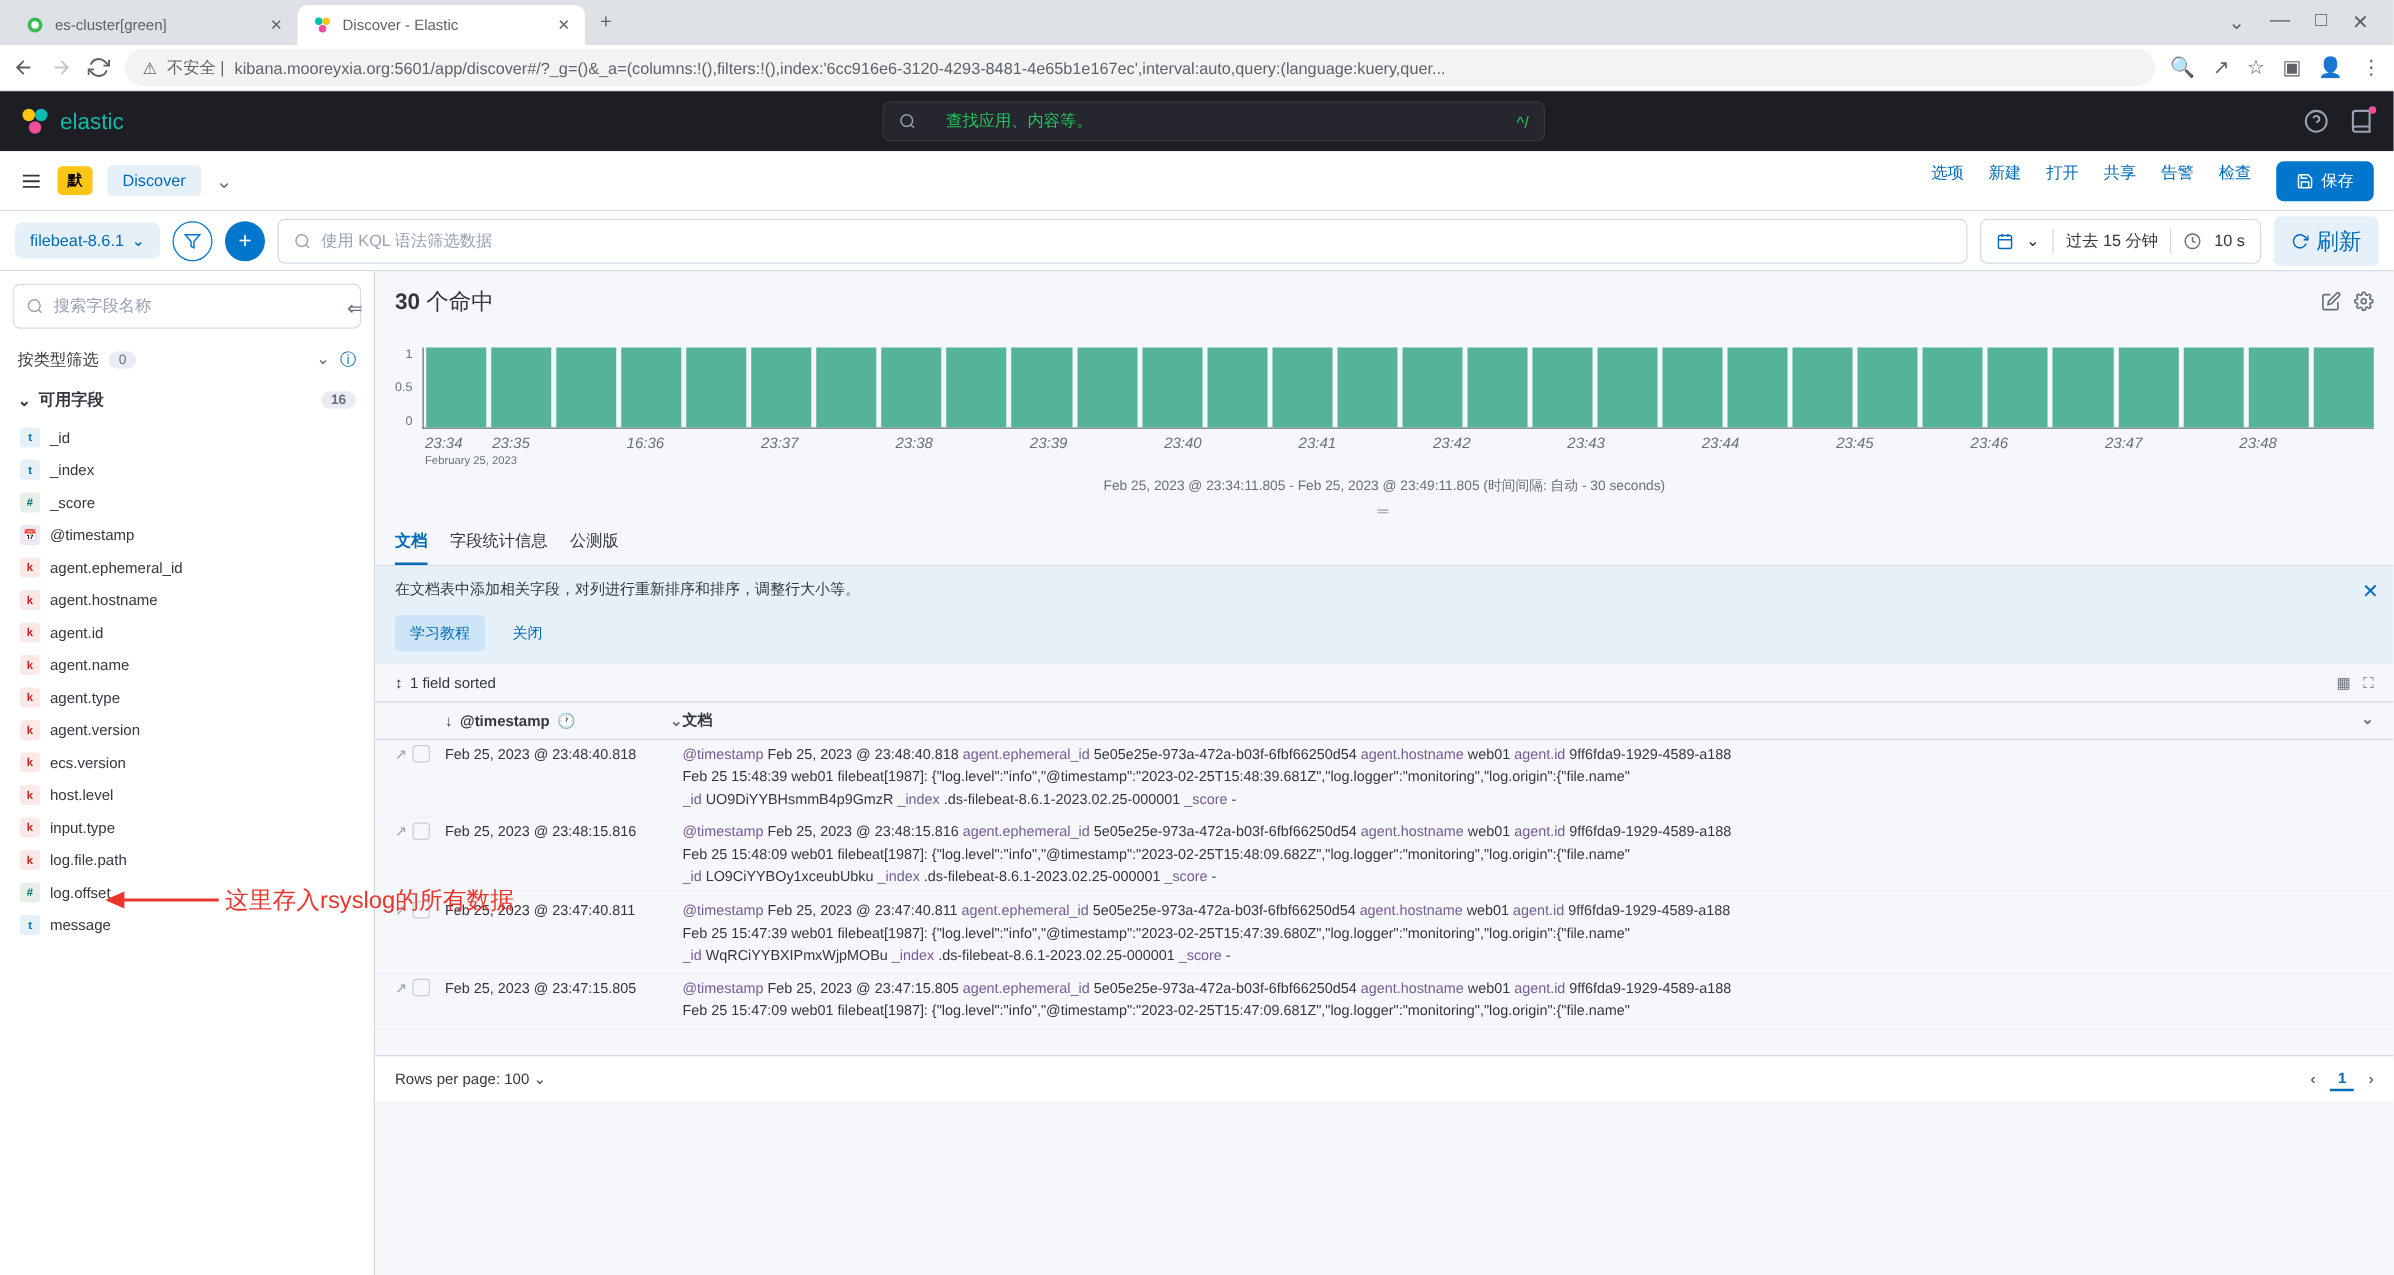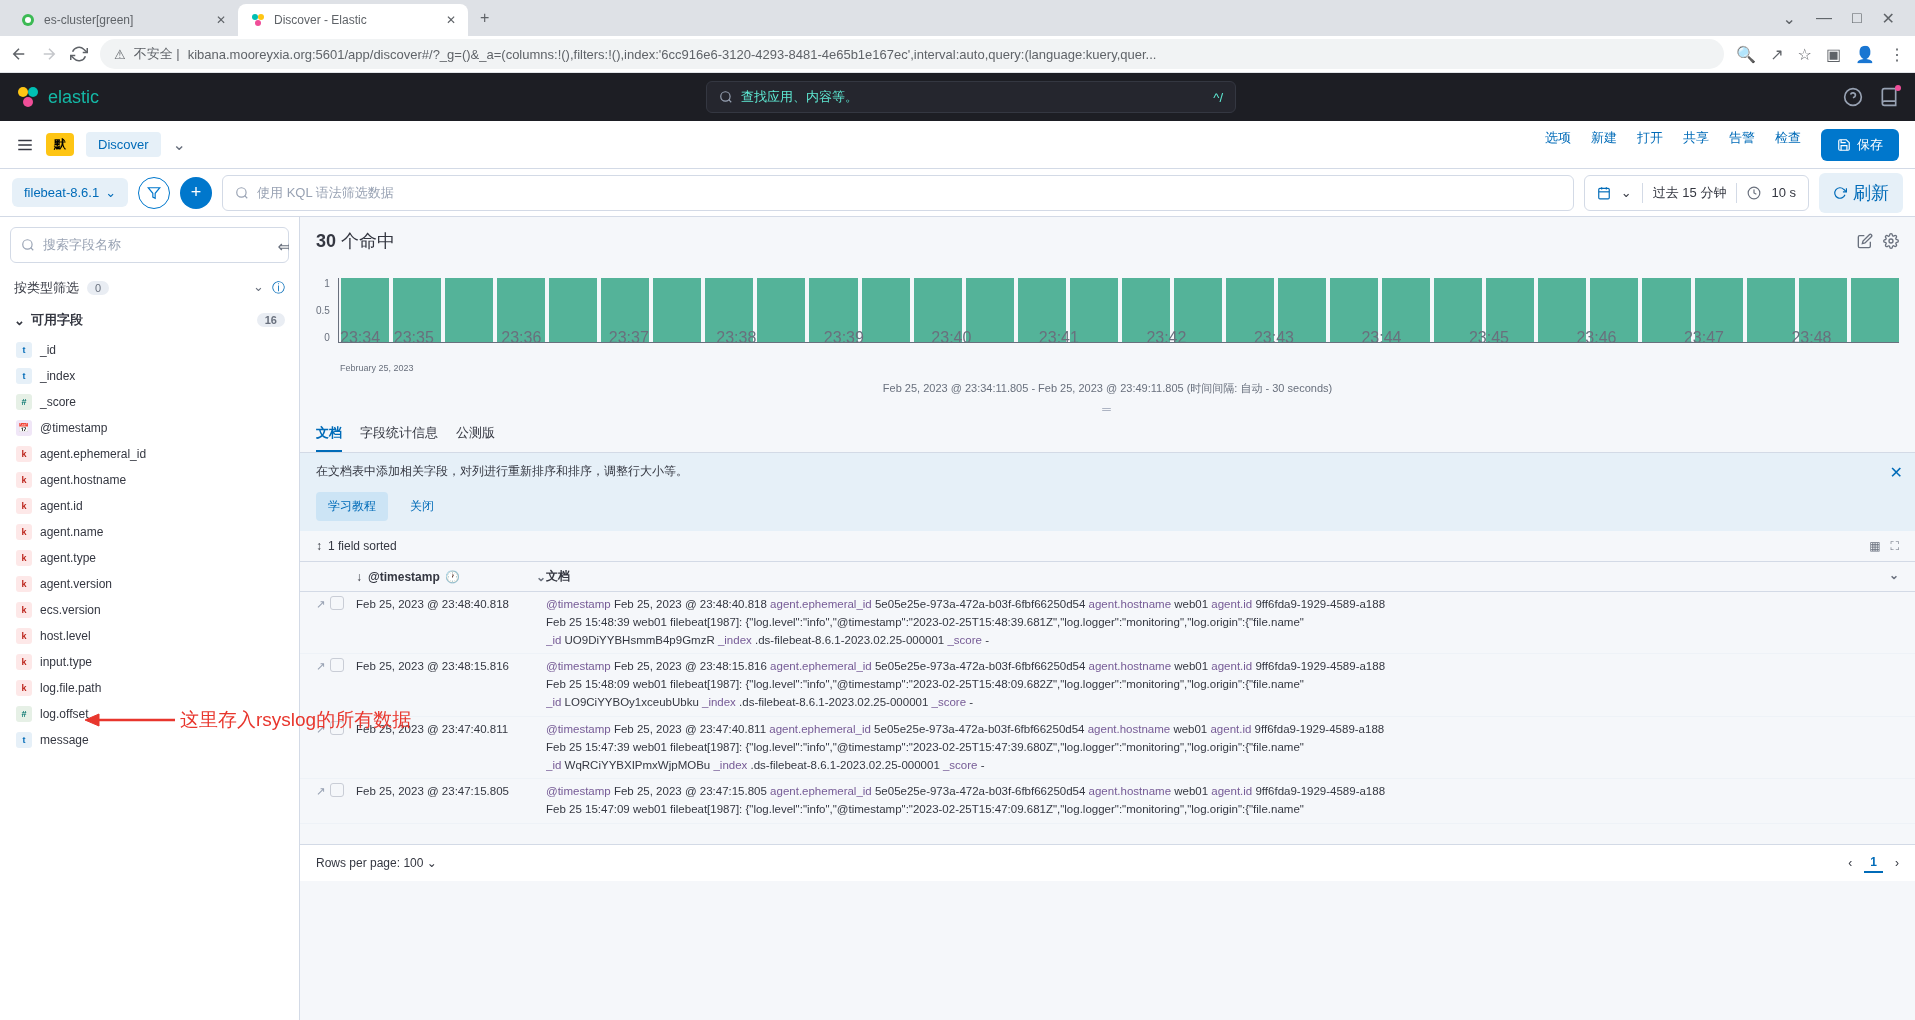--- a/index.html
+++ b/index.html
@@ -19,21 +19,21 @@
     .nav-btn { color: #5f6368; cursor: pointer; display: flex; align-items: center; }
     .url-box { flex: 1; display: flex; align-items: center; background: #f1f3f4; border-radius: 18px; padding: 0 14px; height: 30px; gap: 8px; font-size: 13px; color: #5f6368; }
     .url-text { white-space: nowrap; overflow: hidden; text-overflow: ellipsis; }
     .addr-icons { display: flex; gap: 14px; color: #5f6368; }
     
     
     .elastic-header { background: #1d1e24; height: 48px; display: flex; align-items: center; padding: 0 16px; }
     .elastic-logo { display: flex; align-items: center; gap: 8px; color: #14b8a6; font-size: 18px; font-weight: 400; }
     .logo-cluster { width: 24px; height: 24px; position: relative; }
     .search-wrap { flex: 1; display: flex; justify-content: center; }
-    .global-search { width: 530px; height: 32px; background: #25262e; border: 1px solid #343741; border-radius: 6px; display: flex; align-items: center; padding: 0 12px; gap: 8px; color: #5eead4; font-size: 13px; }
+    .global-search { width: 530px; height: 32px; background: #25262e; border: 1px solid #343741; border-radius: 6px; display: flex; align-items: center; padding: 0 12px; gap: 24px; color: #22c55e; font-size: 13px; }
     .global-search-text { flex: 1; }
     .header-right { display: flex; gap: 16px; color: #98a2b3; position: relative; }
     .notif-dot { width: 6px; height: 6px; background: #f04e98; border-radius: 50%; position: absolute; top: -2px; right: -2px; }
     
     
     .app-header { height: 48px; background: #fff; border-bottom: 1px solid #d3dae6; display: flex; align-items: center; padding: 0 16px; gap: 12px; }
     .hamburger { cursor: pointer; color: #343741; }
     .badge-yellow { background: #fec514; color: #000; padding: 3px 8px; border-radius: 4px; font-size: 12px; font-weight: 600; }
     .discover-pill { background: #e6f0f8; color: #006bb8; padding: 5px 12px; border-radius: 4px; font-size: 13px; }
     .chevron-down { color: #69707d; cursor: pointer; }
@@ -76,21 +76,21 @@
     .hits-row { display: flex; align-items: center; padding: 0 16px 8px; }
     .hits-count { font-size: 18px; color: #343741; }
     .hits-count b { font-weight: 700; }
     .hits-icons { margin-left: auto; display: flex; gap: 10px; color: #69707d; }
     
     
     .chart-area { height: 100px; padding: 0 16px; display: flex; align-items: flex-end; position: relative; }
     .y-axis { display: flex; flex-direction: column; justify-content: space-between; height: 65px; padding-right: 8px; font-size: 10px; color: #69707d; text-align: right; margin-bottom: 18px; }
     .bars { flex: 1; display: flex; align-items: flex-end; gap: 4px; height: 65px; border-left: 1px solid #69707d; border-bottom: 1px solid #69707d; padding-left: 2px; margin-bottom: 18px; position: relative; }
     .bar { flex: 1; background: #54b399; }
-    .x-labels { position: absolute; bottom: 14px; left: 40px; right: 16px; display: flex; font-size: 16px; color: #69707d; }
+    .x-labels { position: absolute; bottom: 0; left: 40px; right: 16px; display: flex; font-size: 12px; color: #69707d; font-style: italic; }
     .x-label { flex: 2; }
     .x-label.first { flex: 1; }
     .x-date { position: absolute; bottom: -12px; left: 40px; font-size: 9px; color: #69707d; }
     .chart-caption { text-align: center; font-size: 11px; color: #69707d; padding: 20px 0 6px; }
     .resize-handle { text-align: center; color: #98a2b3; font-size: 12px; letter-spacing: 2px; }
     
     
     .doc-tabs { display: flex; gap: 18px; padding: 0 16px; border-bottom: 1px solid #d3dae6; font-size: 13px; }
     .doc-tab { padding: 8px 0; cursor: pointer; color: #343741; }
     .doc-tab.active { color: #006bb8; border-bottom: 2px solid #006bb8; font-weight: 600; }
@@ -460,21 +460,21 @@
           <div class="bar" style="height: 100%;"></div>
           <div class="bar" style="height: 100%;"></div>
           <div class="bar" style="height: 100%;"></div>
           <div class="bar" style="height: 100%;"></div>
           <div class="bar" style="height: 100%;"></div>
           <div class="bar" style="height: 100%;"></div>
         </div>
       <div class="x-labels" id="x-labels">
           <span class="x-label first">23:34</span>
           <span class="x-label">23:35</span>
-          <span class="x-label">23:36</span>
+          <span class="x-label">16:36</span>
           <span class="x-label">23:37</span>
           <span class="x-label">23:38</span>
           <span class="x-label">23:39</span>
           <span class="x-label">23:40</span>
           <span class="x-label">23:41</span>
           <span class="x-label">23:42</span>
           <span class="x-label">23:43</span>
           <span class="x-label">23:44</span>
           <span class="x-label">23:45</span>
           <span class="x-label">23:46</span>

